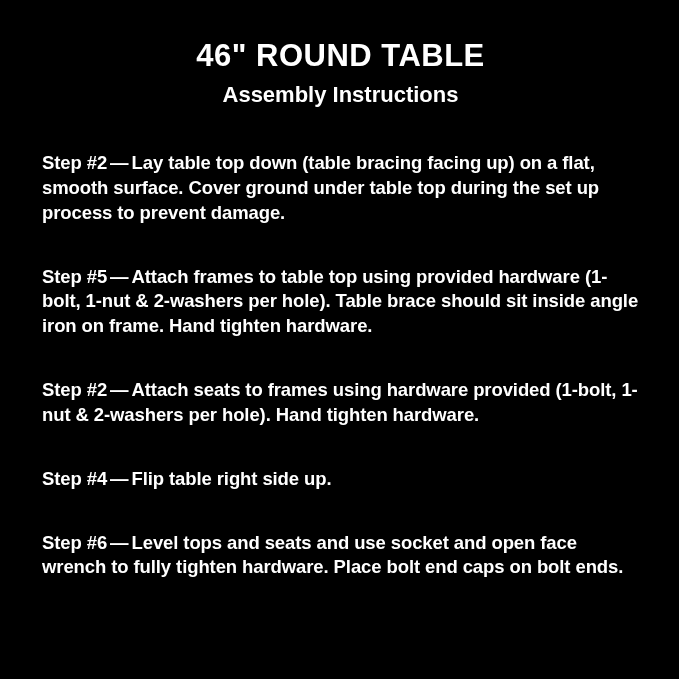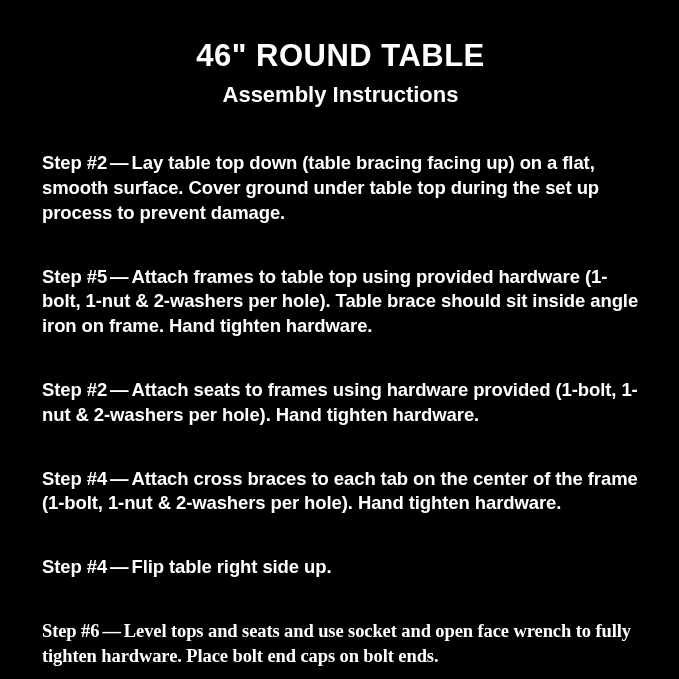--- a/index.html
+++ b/index.html
@@ -44,21 +44,20 @@
   }
   .step {
     font-size: 18.5px;
     font-weight: bold;
     line-height: 1.33;
     margin-bottom: 21px;
     letter-spacing: -0.1px;
   }
   .step:last-child {
     margin-bottom: 4px;
-    font-family: Liberation Serif, serif;
   }
   .step-label {
     white-space: nowrap;
   }
   .dash {
     padding: 0 3px;
   }
 </style>
 </head>
 <body>
@@ -75,23 +74,20 @@
     </p>
 
     <p class="step">
       <span class="step-label">Step #5</span><span class="dash">—</span><span>Attach frames to table top using provided hardware (1-bolt, 1-nut &amp; 2-washers per hole). Table brace should sit inside angle iron on frame. Hand tighten hardware.</span>
     </p>
 
     <p class="step">
       <span class="step-label">Step #2</span><span class="dash">—</span><span>Attach seats to frames using hardware provided (1-bolt, 1-nut &amp; 2-washers per hole). Hand tighten hardware.</span>
     </p>
 
-    <p class="step">
-      <span class="step-label">Step #4</span><span class="dash">—</span><span>Attach cross braces to each tab on the center of the frame (1-bolt, 1-nut &amp; 2-washers per hole). Hand tighten hardware.</span>
-    </p>
 
     <p class="step">
       <span class="step-label">Step #4</span><span class="dash">—</span><span>Flip table right side up.</span>
     </p>
 
     <p class="step">
       <span class="step-label">Step #6</span><span class="dash">—</span><span>Level tops and seats and use socket and open face wrench to fully tighten hardware. Place bolt end caps on bolt ends.</span>
     </p>
 
   </div>

